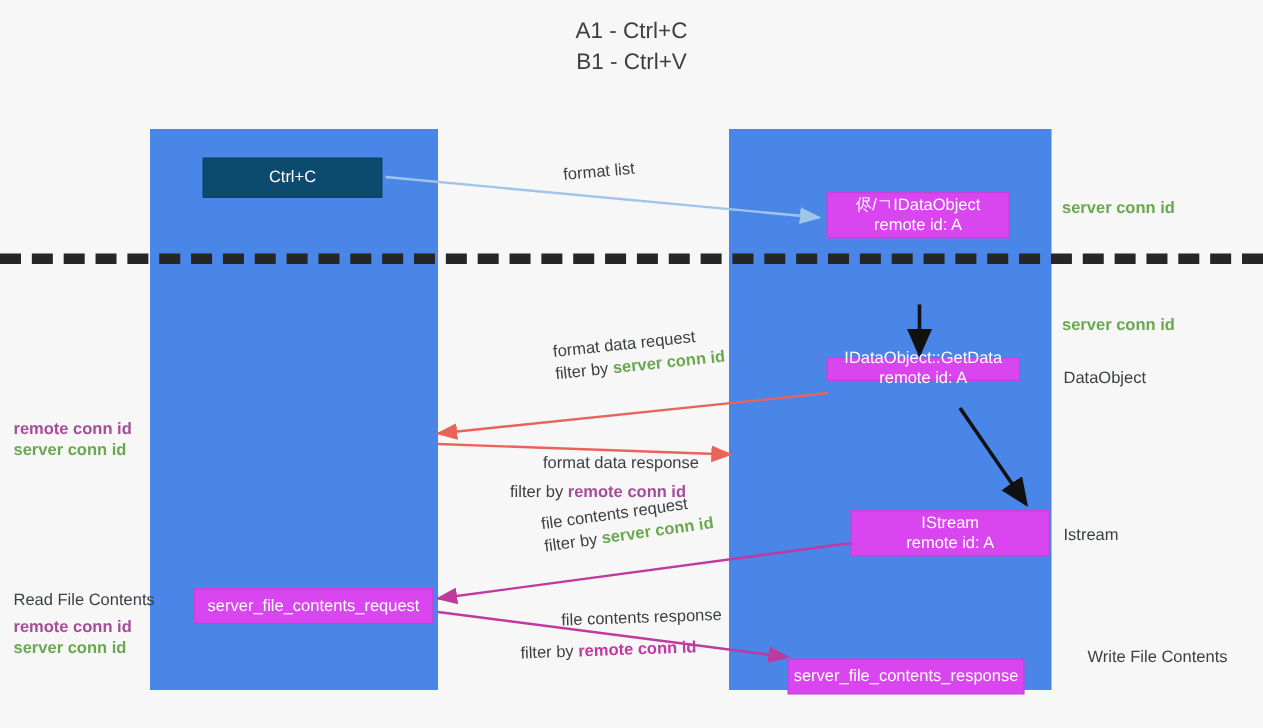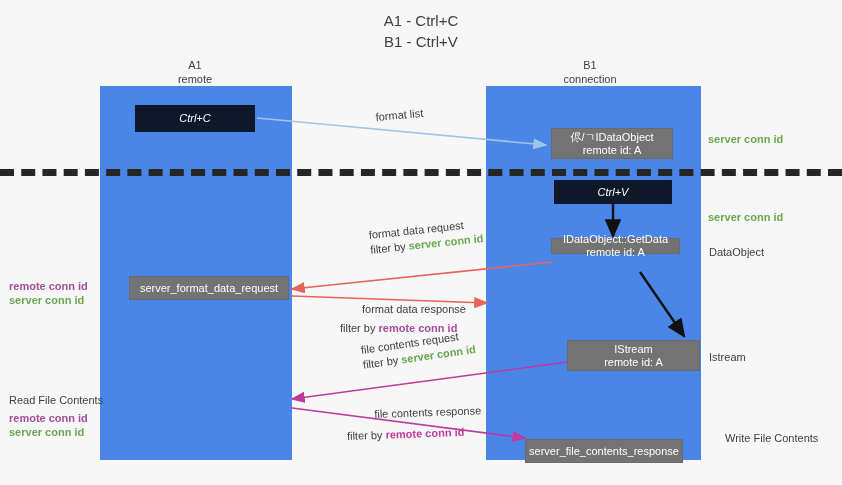--- a/index.html
+++ b/index.html
@@ -53,22 +53,22 @@
     flex-direction: column;
     align-items: center;
     justify-content: center;
     color: #ffffff;
     font-size: 11px;
     line-height: 13px;
     text-align: center;
     white-space: pre-line;
     border: 1px solid rgba(0,0,0,0.07);
   }
-  .box.orange { background: #737373; }
-  .box.green  { background: #0f172a; font-style: italic; }
+  .box.orange { background: #d946ef; }
+  .box.green  { background: #0c4a6e; }
 
   
   .divider {
     height: 0;
     border-top: 7px dashed #262626;
   }
 
   
   .side-label {
     font-size: 11px;
@@ -102,24 +102,20 @@
   }
 </style>
 </head>
 <body>
 
 <div id="canvas">
 
   <div class="abs title">A1 - Ctrl+C
 B1 - Ctrl+V</div>
 
-  <div class="abs col-head" style="left:140px; top:58px; width:110px;">A1
-remote</div>
-  <div class="abs col-head" style="left:535px; top:58px; width:110px;">B1
-connection</div>
 
   <div class="abs lane" style="left:100px; top:86px; width:192px; height:374px;"></div>
   <div class="abs lane" style="left:486px; top:86px; width:215px; height:374px;"></div>
 
   <svg class="overlay" viewBox="0 0 842 485">
     <defs>
       <marker id="ah-blue" markerWidth="9" markerHeight="7" refX="8" refY="3.5" orient="auto">
         <polygon points="0 0, 9 3.5, 0 7" fill="#9fc5e8"></polygon>
       </marker>
       <marker id="ah-red" markerWidth="9" markerHeight="7" refX="8" refY="3.5" orient="auto">
@@ -148,31 +144,30 @@
     <line x1="292" y1="408" x2="525" y2="438" stroke="#c0399f" stroke-width="1.6" marker-end="url(#ah-mag)"></line>
   </svg>
 
   <div class="abs divider" style="left:0px; top:169px; width:842px;"></div>
 
   <div class="abs box green" style="left:135px; top:105px; width:120px; height:27px;">Ctrl+C</div>
 
   <div class="abs box orange" style="left:551px; top:128px; width:122px; height:31px;">侭/ㄱIDataObject
 remote id: A</div>
 
-  <div class="abs box green" style="left:554px; top:180px; width:118px; height:24px;">Ctrl+V</div>
 
   <div class="abs box orange" style="left:551px; top:238px; width:129px; height:16px;">IDataObject::GetData
 remote id: A</div>
 
-  <div class="abs box orange" style="left:129px; top:276px; width:160px; height:24px;">server_format_data_request</div>
 
 
   <div class="abs box orange" style="left:567px; top:340px; width:133px; height:31px;">IStream
 remote id: A</div>
 
+  <div class="abs box orange" style="left:129px; top:392px; width:160px; height:24px;">server_file_contents_request</div>
 
   <div class="abs box orange" style="left:525px; top:439px; width:158px; height:24px;">server_file_contents_response</div>
 
   <div class="abs flow-label" style="left:375px; top:110px; transform: rotate(-5deg);">format list</div>
 
   <div class="abs" style="left:368px; top:228px; transform: rotate(-6deg); transform-origin:left top;">
     <div class="flow-label">format data request</div>
     <div class="flow-label">
       <span>filter by </span><span class="hl-green">server conn id</span>
     </div>

